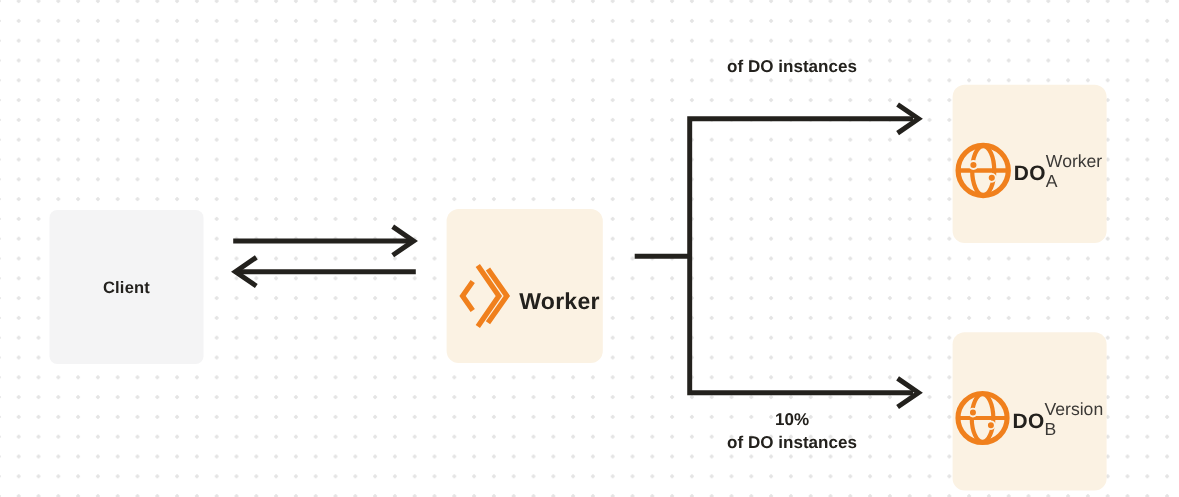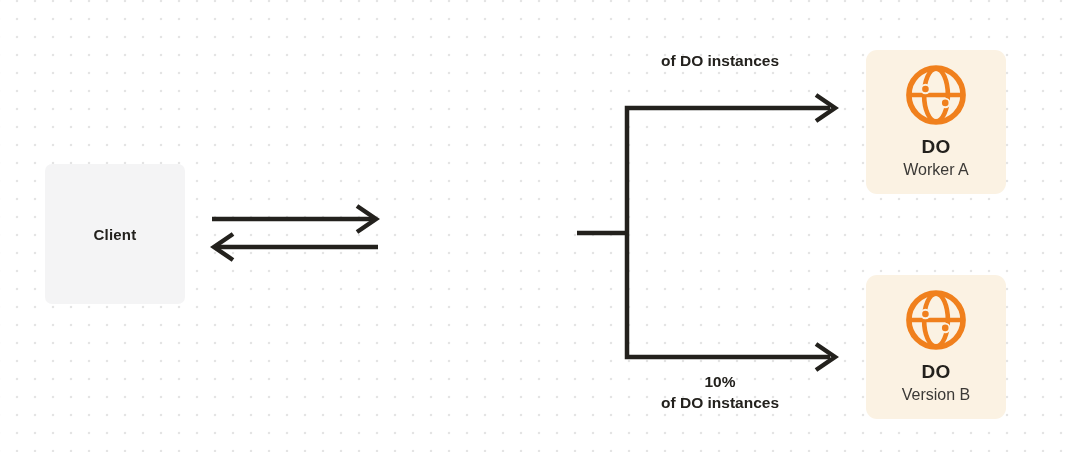--- a/index.html
+++ b/index.html
@@ -35,23 +35,23 @@
   .connector-layer path, .connector-layer polyline {
     fill: none;
     stroke: var(--ink);
     stroke-width: 4.5;
     stroke-linecap: butt;
     stroke-linejoin: miter;
   }
   .node {
     position: absolute;
     display: flex;
-    flex-direction: column;
     align-items: center;
     justify-content: center;
+    margin-top: 27px;
   }
   .client-box {
     left: 45px; top: 164px;
     width: 140px; height: 140px;
     background: var(--client-gray);
     border-radius: 7px;
   }
   .client-box .node-label {
     font-size: 15px;
     font-weight: 700;
@@ -140,20 +140,28 @@
       <path d="M830,108 L627,108 L627,357 L830,357"></path>
       <path d="M816,95 L835,108 L816,121"></path>
       <path d="M816,344 L835,357 L816,370"></path>
     </g>
   </svg>
 
   <div class="node client-box">
     <span class="node-label">Client</span>
   </div>
 
+  <div class="node worker-box">
+    <svg class="icon-workers" viewBox="0 0 100 100" xmlns="http://www.w3.org/2000/svg" aria-hidden="true">
+      <path d="M36,30 L22,50 L36,70"></path>
+      <path d="M43,8 L72,50 L43,92"></path>
+      <path d="M57,13 L83,50 L57,87"></path>
+    </svg>
+    <span class="node-label">Worker</span>
+  </div>
 
   <div class="node do-box do-box-a">
     <svg class="icon-globe" viewBox="0 0 100 100" xmlns="http://www.w3.org/2000/svg" aria-hidden="true">
       <g fill="none" stroke="#f0801d">
         <circle cx="50" cy="50" r="41" stroke-width="8.5"></circle>
         <path d="M10,50 L90,50" stroke-width="7"></path>
         <ellipse cx="50" cy="50" rx="18" ry="40" stroke-width="7"></ellipse>
       </g>
       <circle cx="34" cy="41" r="6.5" fill="#f0801d" stroke="#fbf2e3" stroke-width="3"></circle>
       <circle cx="64" cy="62" r="6.5" fill="#f0801d" stroke="#fbf2e3" stroke-width="3"></circle>

